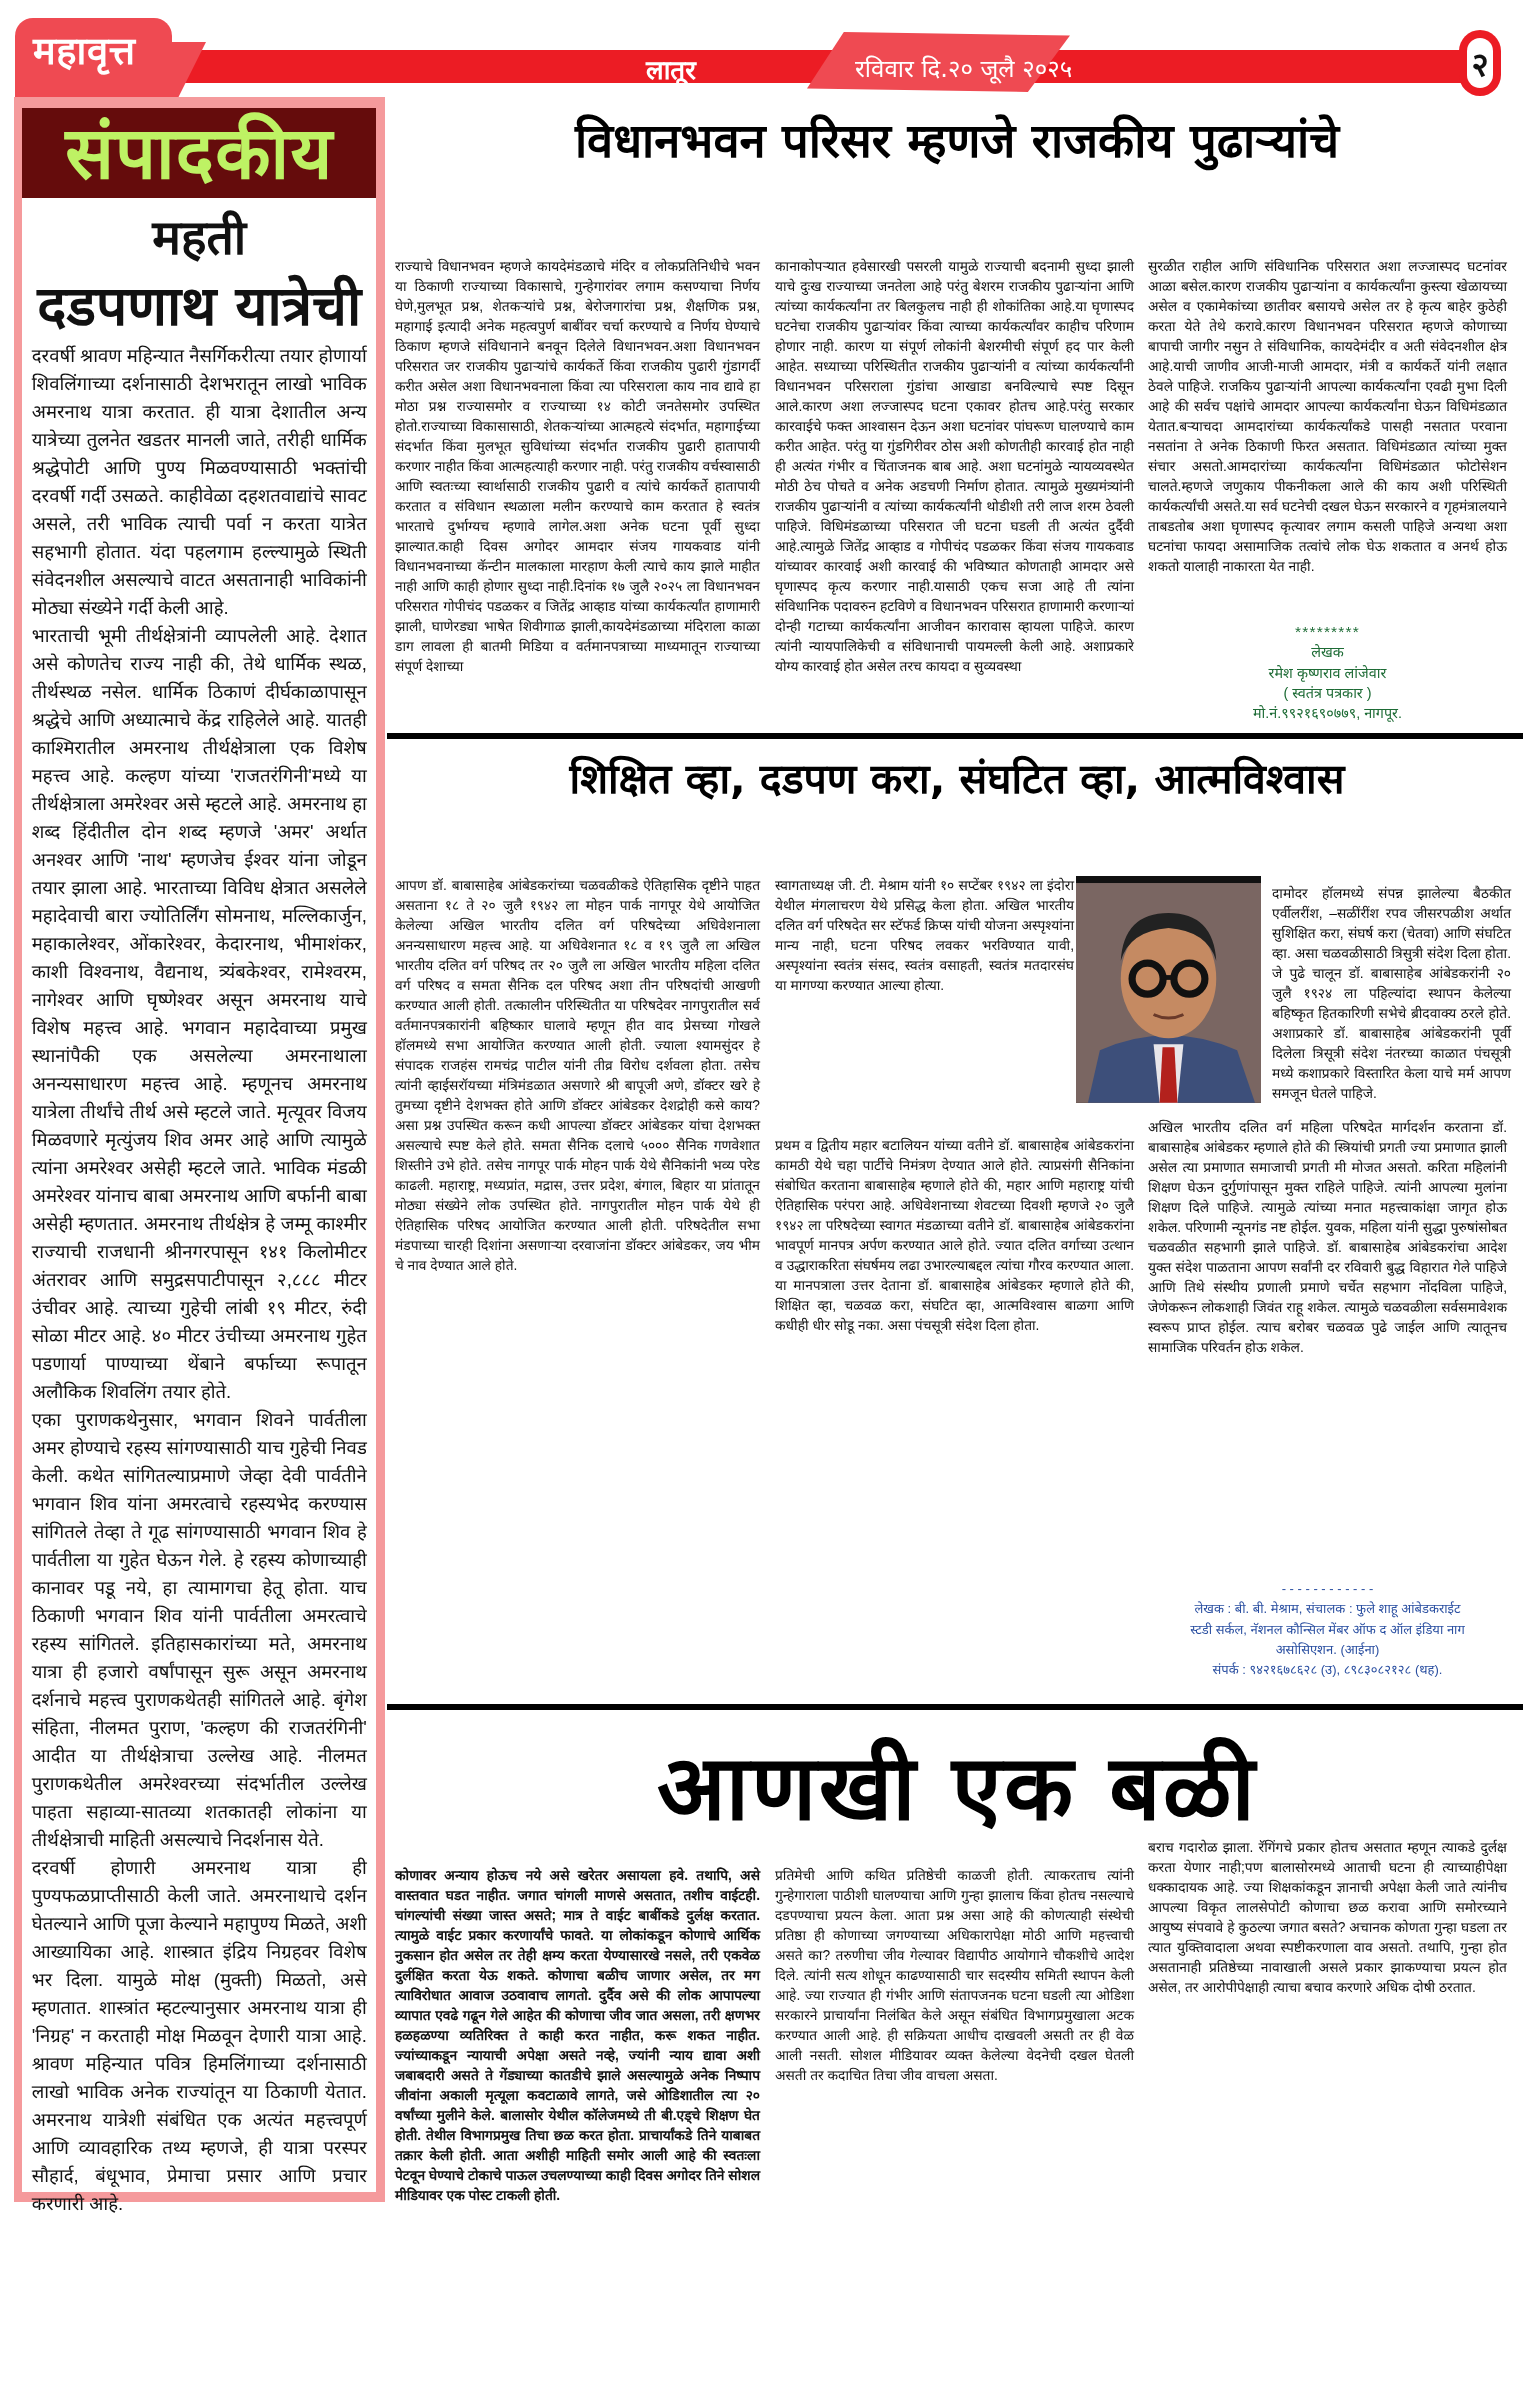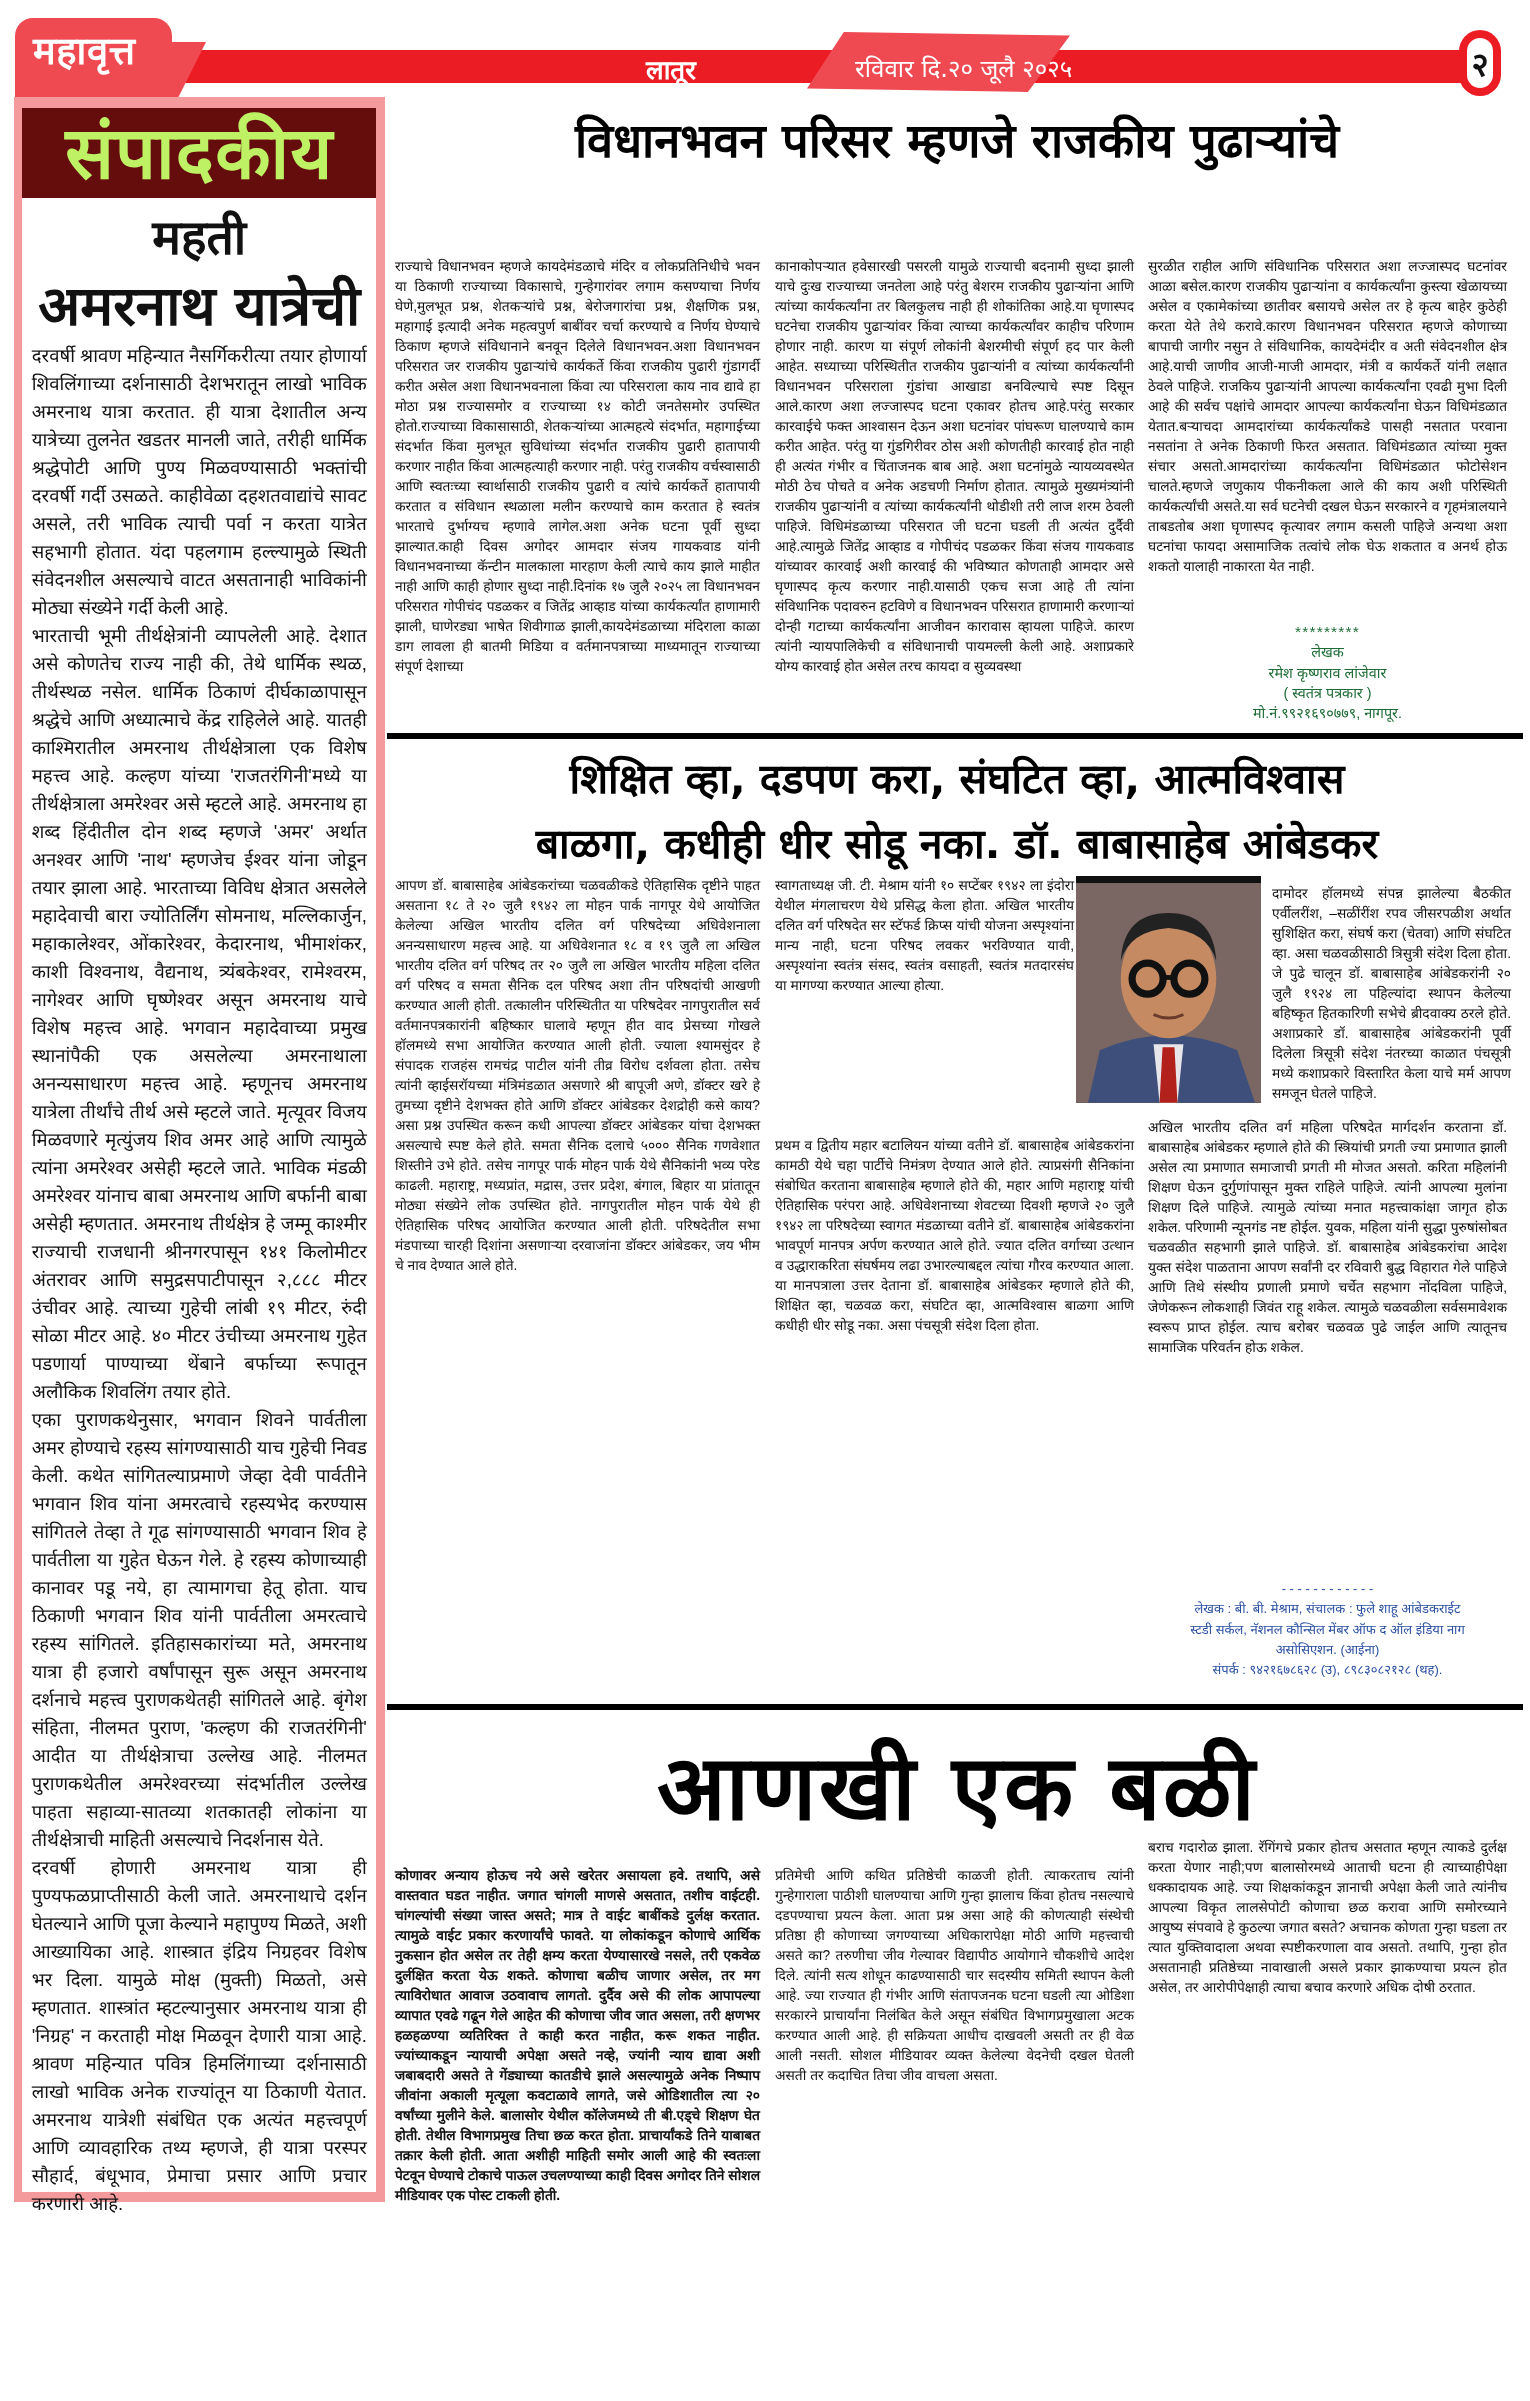--- a/index.html
+++ b/index.html
@@ -111,21 +111,21 @@
   <div class="mast-date">रविवार दि.२० जूलै २०२५</div>
   <div class="page-num-ring">
     <div class="page-num">२</div>
   </div>
 </header>
 
 <aside class="editorial">
   <div class="editorial-inner">
     <div class="editorial-banner">संपादकीय</div>
     <div class="editorial-kicker">महती</div>
-    <div class="editorial-title">अमरनाथ यात्रेची</div>
+    <div class="editorial-title">दडपणाथ यात्रेची</div>
     <div class="editorial-body">
       <p>दरवर्षी श्रावण महिन्यात नैसर्गिकरीत्या तयार होणार्या शिवलिंगाच्या दर्शनासाठी देशभरातून लाखो भाविक अमरनाथ यात्रा करतात. ही यात्रा देशातील अन्य यात्रेच्या तुलनेत खडतर मानली जाते, तरीही धार्मिक श्रद्धेपोटी आणि पुण्य मिळवण्यासाठी भक्तांची दरवर्षी गर्दी उसळते. काहीवेळा दहशतवाद्यांचे सावट असले, तरी भाविक त्याची पर्वा न करता यात्रेत सहभागी होतात. यंदा पहलगाम हल्ल्यामुळे स्थिती संवेदनशील असल्याचे वाटत असतानाही भाविकांनी मोठ्या संख्येने गर्दी केली आहे.</p>
       <p>भारताची भूमी तीर्थक्षेत्रांनी व्यापलेली आहे. देशात असे कोणतेच राज्य नाही की, तेथे धार्मिक स्थळ, तीर्थस्थळ नसेल. धार्मिक ठिकाणं दीर्घकाळापासून श्रद्धेचे आणि अध्यात्माचे केंद्र राहिलेले आहे. यातही काश्मिरातील अमरनाथ तीर्थक्षेत्राला एक विशेष महत्त्व आहे. कल्हण यांच्या 'राजतरंगिनी'मध्ये या तीर्थक्षेत्राला अमरेश्वर असे म्हटले आहे. अमरनाथ हा शब्द हिंदीतील दोन शब्द म्हणजे 'अमर' अर्थात अनश्वर आणि 'नाथ' म्हणजेच ईश्वर यांना जोडून तयार झाला आहे. भारताच्या विविध क्षेत्रात असलेले महादेवाची बारा ज्योतिर्लिंग सोमनाथ, मल्लिकार्जुन, महाकालेश्वर, ओंकारेश्वर, केदारनाथ, भीमाशंकर, काशी विश्वनाथ, वैद्यनाथ, त्र्यंबकेश्वर, रामेश्वरम, नागेश्वर आणि घृष्णेश्वर असून अमरनाथ याचे विशेष महत्त्व आहे. भगवान महादेवाच्या प्रमुख स्थानांपैकी एक असलेल्या अमरनाथाला अनन्यसाधारण महत्त्व आहे. म्हणूनच अमरनाथ यात्रेला तीर्थांचे तीर्थ असे म्हटले जाते. मृत्यूवर विजय मिळवणारे मृत्युंजय शिव अमर आहे आणि त्यामुळे त्यांना अमरेश्वर असेही म्हटले जाते. भाविक मंडळी अमरेश्वर यांनाच बाबा अमरनाथ आणि बर्फानी बाबा असेही म्हणतात. अमरनाथ तीर्थक्षेत्र हे जम्मू काश्मीर राज्याची राजधानी श्रीनगरपासून १४१ किलोमीटर अंतरावर आणि समुद्रसपाटीपासून २,८८८ मीटर उंचीवर आहे. त्याच्या गुहेची लांबी १९ मीटर, रुंदी सोळा मीटर आहे. ४० मीटर उंचीच्या अमरनाथ गुहेत पडणार्या पाण्याच्या थेंबाने बर्फाच्या रूपातून अलौकिक शिवलिंग तयार होते.</p>
       <p>एका पुराणकथेनुसार, भगवान शिवने पार्वतीला अमर होण्याचे रहस्य सांगण्यासाठी याच गुहेची निवड केली. कथेत सांगितल्याप्रमाणे जेव्हा देवी पार्वतीने भगवान शिव यांना अमरत्वाचे रहस्यभेद करण्यास सांगितले तेव्हा ते गूढ सांगण्यासाठी भगवान शिव हे पार्वतीला या गुहेत घेऊन गेले. हे रहस्य कोणाच्याही कानावर पडू नये, हा त्यामागचा हेतू होता. याच ठिकाणी भगवान शिव यांनी पार्वतीला अमरत्वाचे रहस्य सांगितले. इतिहासकारांच्या मते, अमरनाथ यात्रा ही हजारो वर्षांपासून सुरू असून अमरनाथ दर्शनाचे महत्त्व पुराणकथेतही सांगितले आहे. बृंगेश संहिता, नीलमत पुराण, 'कल्हण की राजतरंगिनी' आदीत या तीर्थक्षेत्राचा उल्लेख आहे. नीलमत पुराणकथेतील अमरेश्वरच्या संदर्भातील उल्लेख पाहता सहाव्या-सातव्या शतकातही लोकांना या तीर्थक्षेत्राची माहिती असल्याचे निदर्शनास येते.</p>
       <p>दरवर्षी होणारी अमरनाथ यात्रा ही पुण्यफळप्राप्तीसाठी केली जाते. अमरनाथाचे दर्शन घेतल्याने आणि पूजा केल्याने महापुण्य मिळते, अशी आख्यायिका आहे. शास्त्रात इंद्रिय निग्रहवर विशेष भर दिला. यामुळे मोक्ष (मुक्ती) मिळतो, असे म्हणतात. शास्त्रांत म्हटल्यानुसार अमरनाथ यात्रा ही 'निग्रह' न करताही मोक्ष मिळवून देणारी यात्रा आहे. श्रावण महिन्यात पवित्र हिमलिंगाच्या दर्शनासाठी लाखो भाविक अनेक राज्यांतून या ठिकाणी येतात. अमरनाथ यात्रेशी संबंधित एक अत्यंत महत्त्वपूर्ण आणि व्यावहारिक तथ्य म्हणजे, ही यात्रा परस्पर सौहार्द, बंधूभाव, प्रेमाचा प्रसार आणि प्रचार करणारी आहे.</p>
     </div>
   </div>
 </aside>
 
 <article>
@@ -141,21 +141,20 @@
     <div>रमेश कृष्णराव लांजेवार</div>
     <div>( स्वतंत्र पत्रकार )</div>
     <div>मो.नं.९९२१६९०७७९, नागपूर.</div>
   </div>
 </article>
 
 <div class="rule a2-rule"></div>
 <article>
   <h2 class="headline a2-head">
     <span>शिक्षित व्हा, दडपण करा, संघटित व्हा, आत्मविश्वास</span><br>
-    <span>बाळगा, कधीही धीर सोडू नका.  डॉ. बाबासाहेब आंबेडकर</span>
   </h2>
   <div class="col-text a2-col1">आपण डॉ. बाबासाहेब आंबेडकरांच्या चळवळीकडे ऐतिहासिक दृष्टीने पाहत असताना १८ ते २० जुलै १९४२ ला मोहन पार्क नागपूर येथे आयोजित केलेल्या अखिल भारतीय दलित वर्ग परिषदेच्या अधिवेशनाला अनन्यसाधारण महत्त्व आहे. या अधिवेशनात १८ व १९ जुलै ला अखिल भारतीय दलित वर्ग परिषद तर २० जुलै ला अखिल भारतीय महिला दलित वर्ग परिषद व समता सैनिक दल परिषद अशा तीन परिषदांची आखणी करण्यात आली होती. तत्कालीन परिस्थितीत या परिषदेवर नागपुरातील सर्व वर्तमानपत्रकारांनी बहिष्कार घालावे म्हणून हीत वाद प्रेसच्या गोखले हॉलमध्ये सभा आयोजित करण्यात आली होती. ज्याला श्यामसुंदर हे संपादक राजहंस रामचंद्र पाटील यांनी तीव्र विरोध दर्शवला होता. तसेच त्यांनी व्हाईसरॉयच्या मंत्रिमंडळात असणारे श्री बापूजी अणे, डॉक्टर खरे हे तुमच्या दृष्टीने देशभक्त होते आणि डॉक्टर आंबेडकर देशद्रोही कसे काय? असा प्रश्न उपस्थित करून कधी आपल्या डॉक्टर आंबेडकर यांचा देशभक्त असल्याचे स्पष्ट केले होते. समता सैनिक दलाचे ५००० सैनिक गणवेशात शिस्तीने उभे होते. तसेच नागपूर पार्क मोहन पार्क येथे सैनिकांनी भव्य परेड काढली. महाराष्ट्र, मध्यप्रांत, मद्रास, उत्तर प्रदेश, बंगाल, बिहार या प्रांतातून मोठ्या संख्येने लोक उपस्थित होते. नागपुरातील मोहन पार्क येथे ही ऐतिहासिक परिषद आयोजित करण्यात आली होती. परिषदेतील सभा मंडपाच्या चारही दिशांना असणाऱ्या दरवाजांना डॉक्टर आंबेडकर, जय भीम चे नाव देण्यात आले होते.</div>
   <div class="col-text a2-col2">स्वागताध्यक्ष जी. टी. मेश्राम यांनी १० सप्टेंबर १९४२ ला इंदोरा येथील मंगलाचरण येथे प्रसिद्ध केला होता. अखिल भारतीय दलित वर्ग परिषदेत सर स्टॅफर्ड क्रिप्स यांची योजना अस्पृश्यांना मान्य नाही, घटना परिषद लवकर भरविण्यात यावी, अस्पृश्यांना स्वतंत्र संसद, स्वतंत्र वसाहती, स्वतंत्र मतदारसंघ या मागण्या करण्यात आल्या होत्या.</div>
   <div class="col-text a2-col2b">प्रथम व द्वितीय महार बटालियन यांच्या वतीने डॉ. बाबासाहेब आंबेडकरांना कामठी येथे चहा पार्टीचे निमंत्रण देण्यात आले होते. त्याप्रसंगी सैनिकांना संबोधित करताना बाबासाहेब म्हणाले होते की, महार आणि महाराष्ट्र यांची ऐतिहासिक परंपरा आहे. अधिवेशनाच्या शेवटच्या दिवशी म्हणजे २० जुलै १९४२ ला परिषदेच्या स्वागत मंडळाच्या वतीने डॉ. बाबासाहेब आंबेडकरांना भावपूर्ण मानपत्र अर्पण करण्यात आले होते. ज्यात दलित वर्गाच्या उत्थान व उद्धाराकरिता संघर्षमय लढा उभारल्याबद्दल त्यांचा गौरव करण्यात आला. या मानपत्राला उत्तर देताना डॉ. बाबासाहेब आंबेडकर म्हणाले होते की, शिक्षित व्हा, चळवळ करा, संघटित व्हा, आत्मविश्वास बाळगा आणि कधीही धीर सोडू नका. असा पंचसूत्री संदेश दिला होता.</div>
   <figure class="a2-photo" title="डॉ. बाबासाहेब आंबेडकर">
     <svg width="185" height="220" viewBox="0 0 310 368">
       <rect x="0" y="0" width="310" height="368" fill="#7a6662"></rect>
       <path d="M20 368 L40 280 Q155 230 270 280 L300 368 Z" fill="#3d4f7a"></path>
       <path d="M130 270 L180 270 L170 368 L140 368 Z" fill="#e8e6ea"></path>
       <path d="M145 275 L165 275 L170 368 L140 368 Z" fill="#b3211d"></path>

